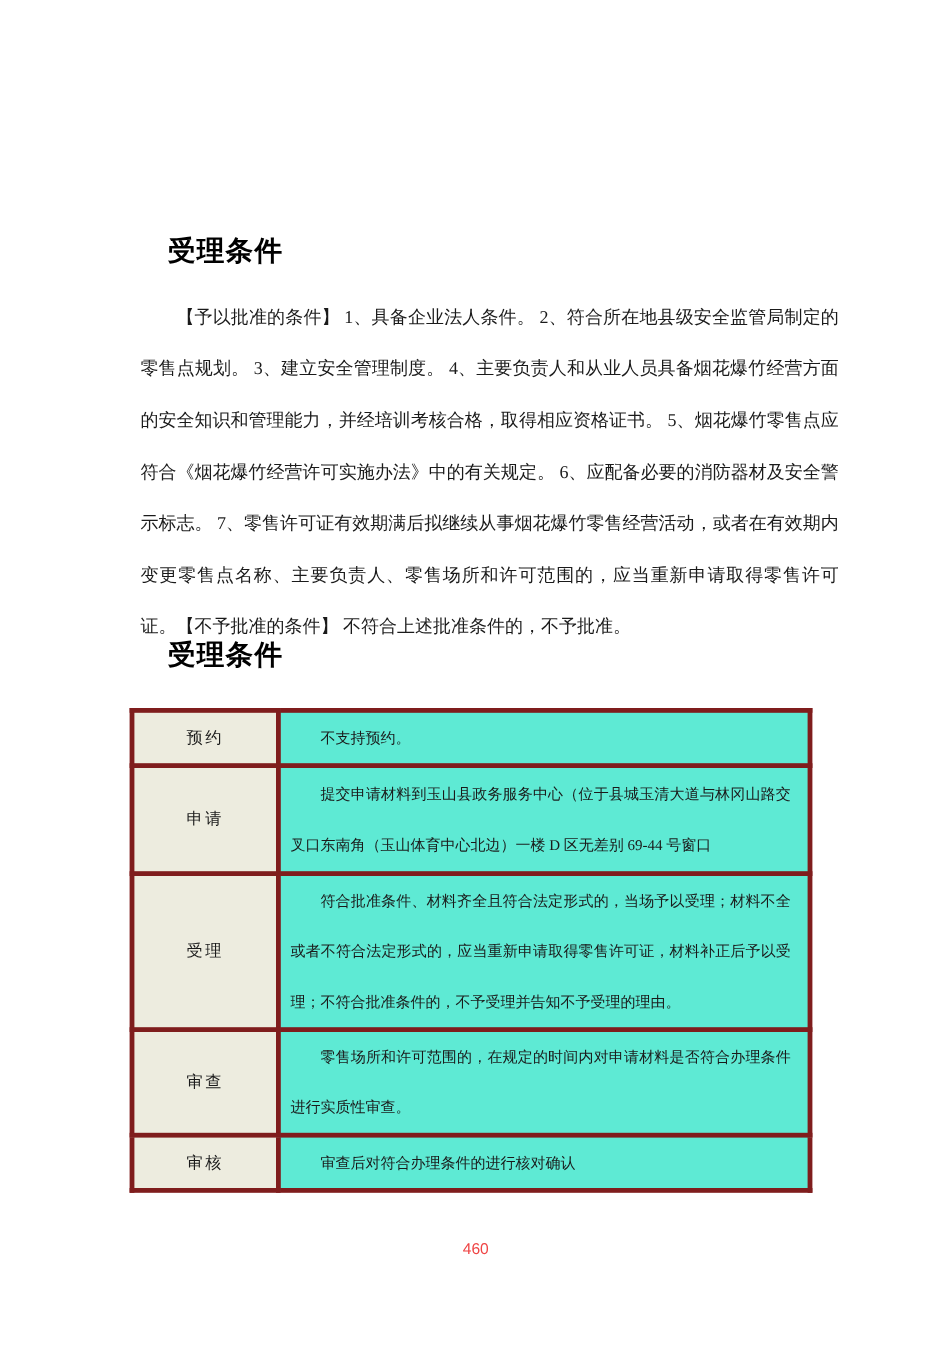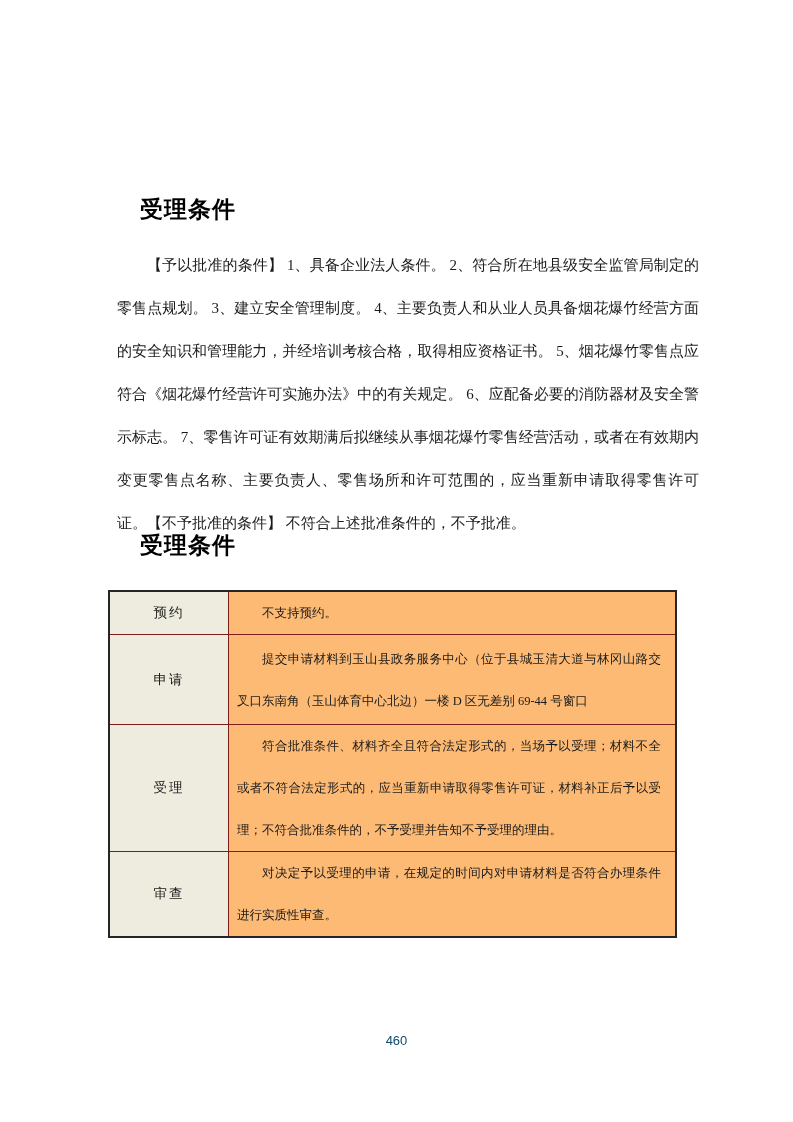--- a/index.html
+++ b/index.html
@@ -46,34 +46,34 @@
     position: absolute;
     left: 108px;
     top: 590px;
     width: 569px;
     border-collapse: collapse;
     table-layout: fixed;
     font-size: 12.5px;
     color: #1a1a1a;
   }
   .process-table td {
-    border: 1px solid #7f1d1d;
+    border: 4px solid #7f1d1d;
     vertical-align: middle;
     padding: 0;
   }
   .process-table { border: 2px solid #262626; }
   .process-table td.label-cell {
     width: 118px;
     background: #edecdf;
     text-align: center;
     font-size: 13.5px;
     letter-spacing: 2px;
   }
   .process-table td.content-cell {
-    background: #fdba74;
+    background: #5eead4;
   }
   .content-cell p {
     margin: 0;
     padding: 0 14px 0 8px;
     text-indent: 2em;
     line-height: 42px;
     text-align: justify;
     text-justify: inter-ideograph;
   }
   tr.row-h42  { height: 42px; }
@@ -84,21 +84,21 @@
   tr.row-h77 .content-cell p,
   tr.row-h126 .content-cell p { line-height: 42px; }
   .page-number {
     position: absolute;
     left: 0;
     right: 0;
     top: 1033px;
     text-align: center;
     font-size: 13px;
     font-family: "Liberation Sans", "DejaVu Sans", sans-serif;
-    color: #0c4a6e;
+    color: #ef4444;
   }
 </style>
 </head>
 <body>
 
 <div class="page">
 
   <h1 class="section-heading" id="heading-1">受理条件</h1>
 
   <p class="body-paragraph">【予以批准的条件】 1、具备企业法人条件。 2、符合所在地县级安全监管局制定的零售点规划。 3、建立安全管理制度。 4、主要负责人和从业人员具备烟花爆竹经营方面的安全知识和管理能力，并经培训考核合格，取得相应资格证书。 5、烟花爆竹零售点应符合《烟花爆竹经营许可实施办法》中的有关规定。 6、应配备必要的消防器材及安全警示标志。 7、零售许可证有效期满后拟继续从事烟花爆竹零售经营活动，或者在有效期内变更零售点名称、主要负责人、零售场所和许可范围的，应当重新申请取得零售许可证。【不予批准的条件】 不符合上述批准条件的，不予批准。</p>
@@ -121,21 +121,27 @@
       </tr>
       <tr class="row-h126">
         <td class="label-cell">受理</td>
         <td class="content-cell">
           <p>符合批准条件、材料齐全且符合法定形式的，当场予以受理；材料不全或者不符合法定形式的，应当重新申请取得零售许可证，材料补正后予以受理；不符合批准条件的，不予受理并告知不予受理的理由。</p>
         </td>
       </tr>
       <tr class="row-h77">
         <td class="label-cell">审查</td>
         <td class="content-cell">
-          <p>对决定予以受理的申请，在规定的时间内对申请材料是否符合办理条件进行实质性审查。</p>
+          <p>零售场所和许可范围的，在规定的时间内对申请材料是否符合办理条件进行实质性审查。</p>
+        </td>
+      </tr>
+      <tr class="row-h38">
+        <td class="label-cell">审核</td>
+        <td class="content-cell">
+          <p>审查后对符合办理条件的进行核对确认</p>
         </td>
       </tr>
     </tbody>
   </table>
 
   <div class="page-number">460</div>
 
 </div>
 
 </body></html>

